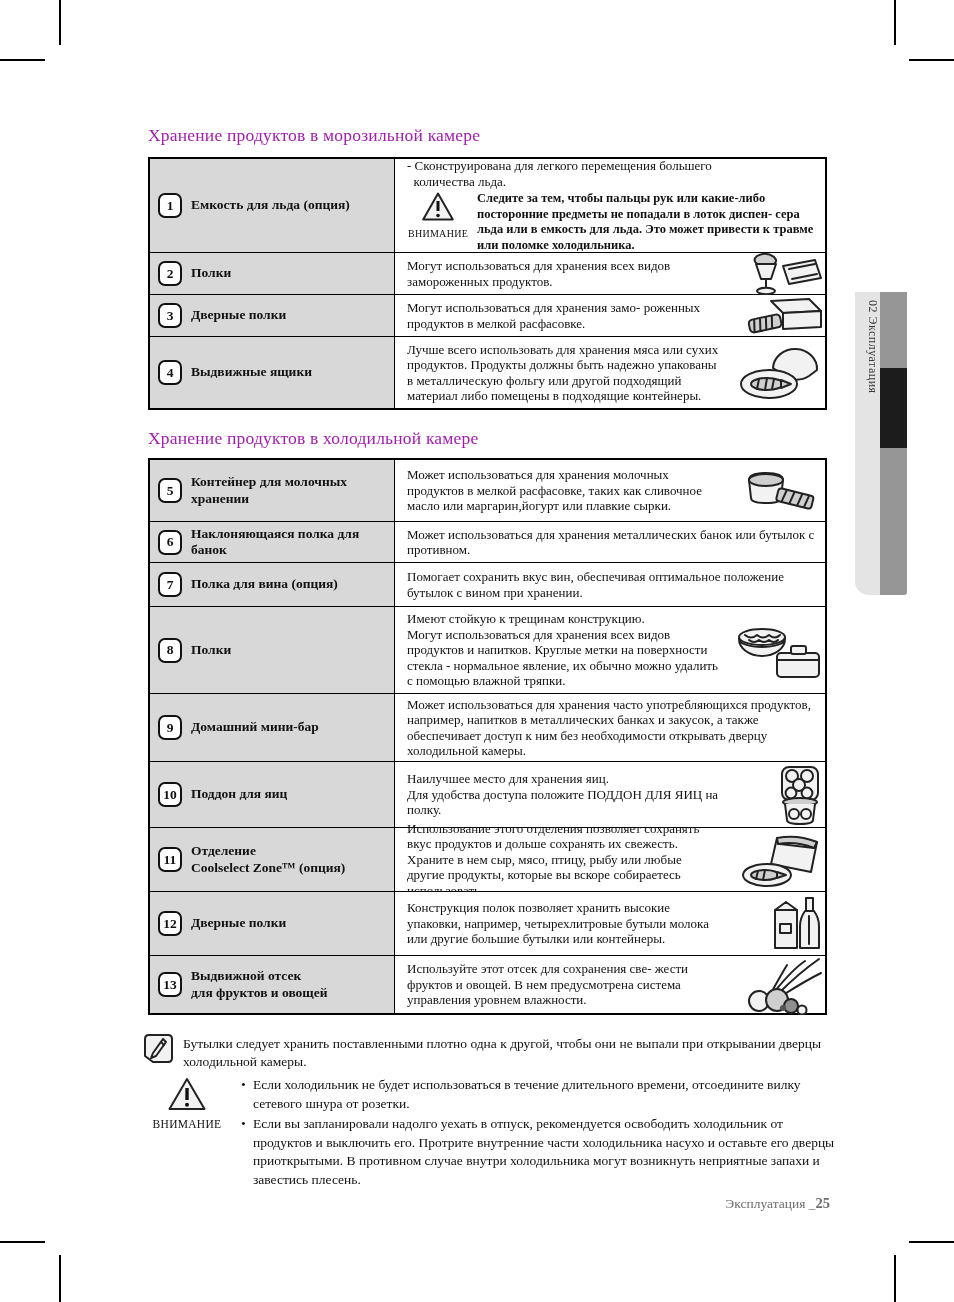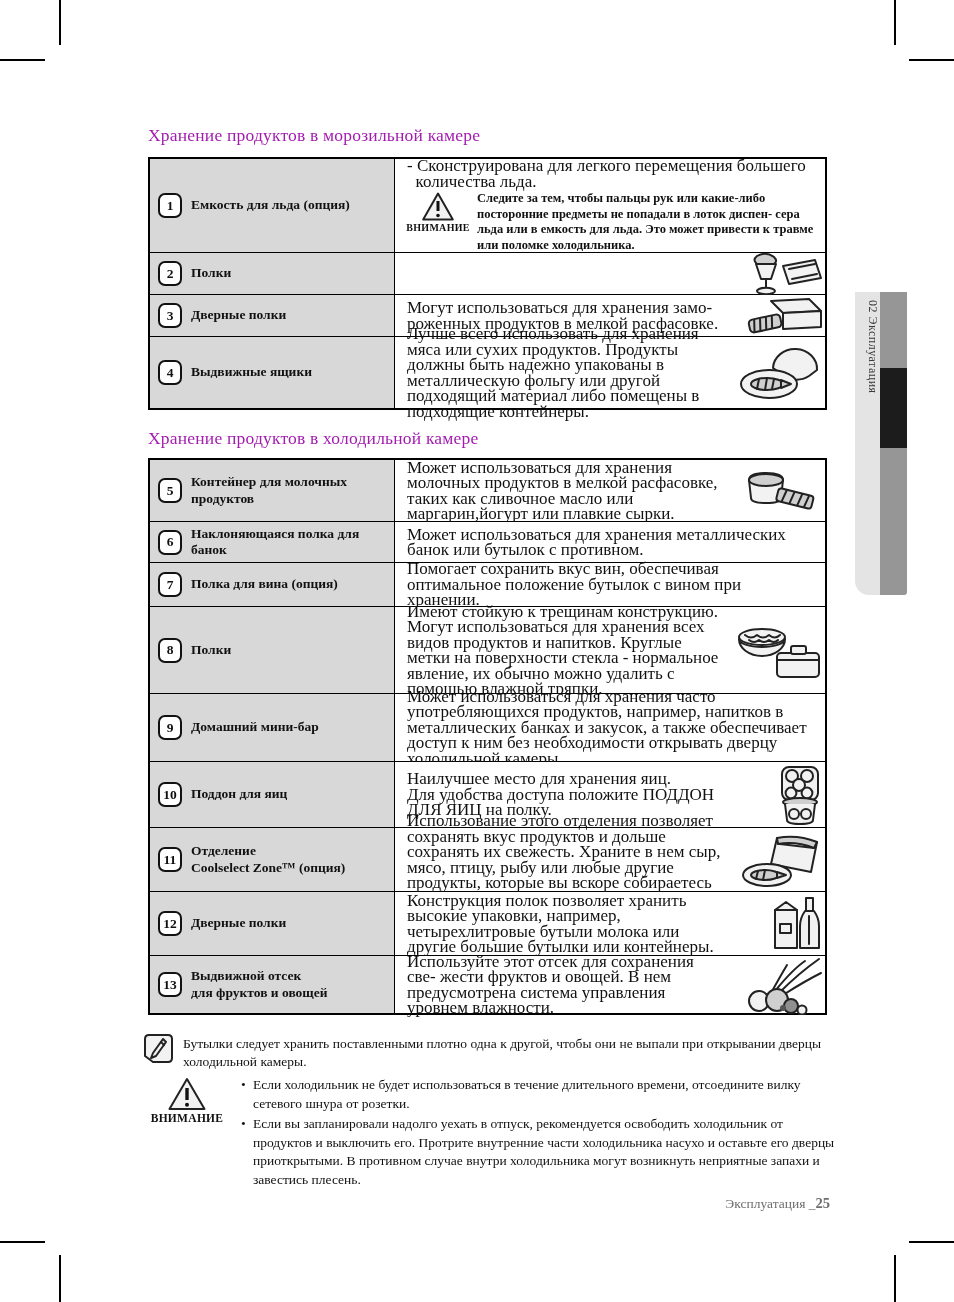--- a/index.html
+++ b/index.html
@@ -14,31 +14,31 @@
   .row{display:flex;border-top:1.5px solid #000;box-sizing:border-box;}
   .row:first-child{border-top:none;}
   .cell-l{width:245px;min-width:245px;background:#d8d8d8;border-right:1.5px solid #000;
           display:flex;align-items:center;gap:9px;padding-left:8px;box-sizing:border-box;}
   .cell-r{flex:1;position:relative;display:flex;flex-direction:column;justify-content:center;
           padding:4px 8px 4px 12px;box-sizing:border-box;background:#fff;}
   .badge{display:inline-flex;align-items:center;justify-content:center;flex:0 0 auto;
          width:24px;height:25px;border:2.5px solid #111;border-radius:7px;background:#fff;
          font-weight:bold;font-size:13.5px;box-sizing:border-box;}
   .lbl{font-weight:bold;font-size:13.5px;line-height:16.5px;white-space:pre-line;}
-  .desc{font-size:17px;line-height:15.5px;white-space:pre-line;}
+  .desc{font-size:13px;line-height:15.5px;white-space:pre-line;}
   .desc.pad-icon{padding-right:96px;}
   .icon-box{position:absolute;right:2px;top:50%;transform:translateY(-50%);}
   svg{display:block;}
   .ln{stroke:#222;fill:none;stroke-width:2;stroke-linecap:round;stroke-linejoin:round;}
   .lnf{stroke:#222;fill:#f2f2f2;stroke-width:2;stroke-linejoin:round;}
   .lnd{stroke:#222;fill:#cfcfcf;stroke-width:2;stroke-linejoin:round;}
   
   .warn-inline{display:flex;gap:8px;margin-top:2px;}
   .warn-col{width:62px;min-width:62px;display:flex;flex-direction:column;align-items:center;}
-  .warn-word{font-weight:bold;font-size:10px;letter-spacing:.3px;margin-top:0;}
+  .warn-word{font-weight:normal;font-size:10px;letter-spacing:.3px;margin-top:6px;}
   .warn-txt{font-size:12.5px;line-height:15.5px;flex:1;font-weight:bold;}
   
   .note-blk{position:absolute;left:143px;top:1033px;width:692px;display:flex;gap:9px;}
   .note-txt{font-size:13.5px;line-height:18px;padding-top:2px;}
   .warn-blk{position:absolute;left:143px;top:1076px;width:695px;display:flex;gap:10px;}
   .warn-blk .warn-col{width:88px;min-width:88px;}
   .warn-blk .warn-word{font-size:11.5px;}
   .bullets{flex:1;font-size:13.5px;line-height:18.5px;}
   .bullet{position:relative;padding-left:12px;margin-bottom:2px;}
   .bullet::before{content:"•";position:absolute;left:0;top:0;}
@@ -96,20 +96,21 @@
         </div>
       </div>
     </div>
 
     <div class="row" style="height:42px;">
       <div class="cell-l">
         <span class="badge">2</span>
         <span class="lbl">Полки</span>
       </div>
       <div class="cell-r">
+        <div class="desc pad-icon">Могут использоваться для хранения всех видов замороженных продуктов.</div>
         <span class="icon-box">
           <svg width="78" height="44" viewBox="0 0 78 44">
             <polygon class="lnf" points="38,14 70,8 76,26 44,32"></polygon>
             <line class="ln" x1="44" y1="17" x2="70" y2="12"></line>
             <line class="ln" x1="47" y1="27" x2="72" y2="22"></line>
             <path class="lnd" d="M12 4 q9 -5 17 1 q5 5 -2 8 q-9 4 -15 -1 q-5 -4 0 -8 Z"></path>
             <path class="lnf" d="M11 12 L31 12 L26 27 L16 27 Z"></path>
             <line class="ln" x1="21" y1="27" x2="21" y2="36"></line>
             <ellipse class="lnf" cx="21" cy="39" rx="9" ry="3.2"></ellipse>
           </svg>
@@ -163,21 +164,21 @@
   </div>
 
   <div class="sec-title" style="top:428px;">Хранение продуктов в холодильной камере</div>
 
   <div class="tbl" style="top:458px;">
 
     <div class="row" style="height:61px;">
       <div class="cell-l">
         <span class="badge">5</span>
         <span class="lbl">Контейнер для молочных
-продуктов</span>
+хранении</span>
       </div>
       <div class="cell-r">
         <div class="desc pad-icon">Может использоваться для хранения молочных продуктов в мелкой расфасовке, таких как сливочное масло или маргарин,йогурт или плавкие сырки.</div>
         <span class="icon-box">
           <svg width="82" height="50" viewBox="0 0 82 50">
             <path class="lnf" d="M8 14 q0 -7 17 -7 q17 0 17 7 l-2 18 q0 5 -15 5 q-15 0 -15 -5 Z"></path>
             <ellipse class="lnd" cx="25" cy="14" rx="17" ry="6"></ellipse>
             <g transform="rotate(14 54 32)">
               <rect class="lnd" x="36" y="26" width="36" height="13" rx="3"></rect>
               <line class="ln" x1="44" y1="27" x2="42" y2="38"></line>

